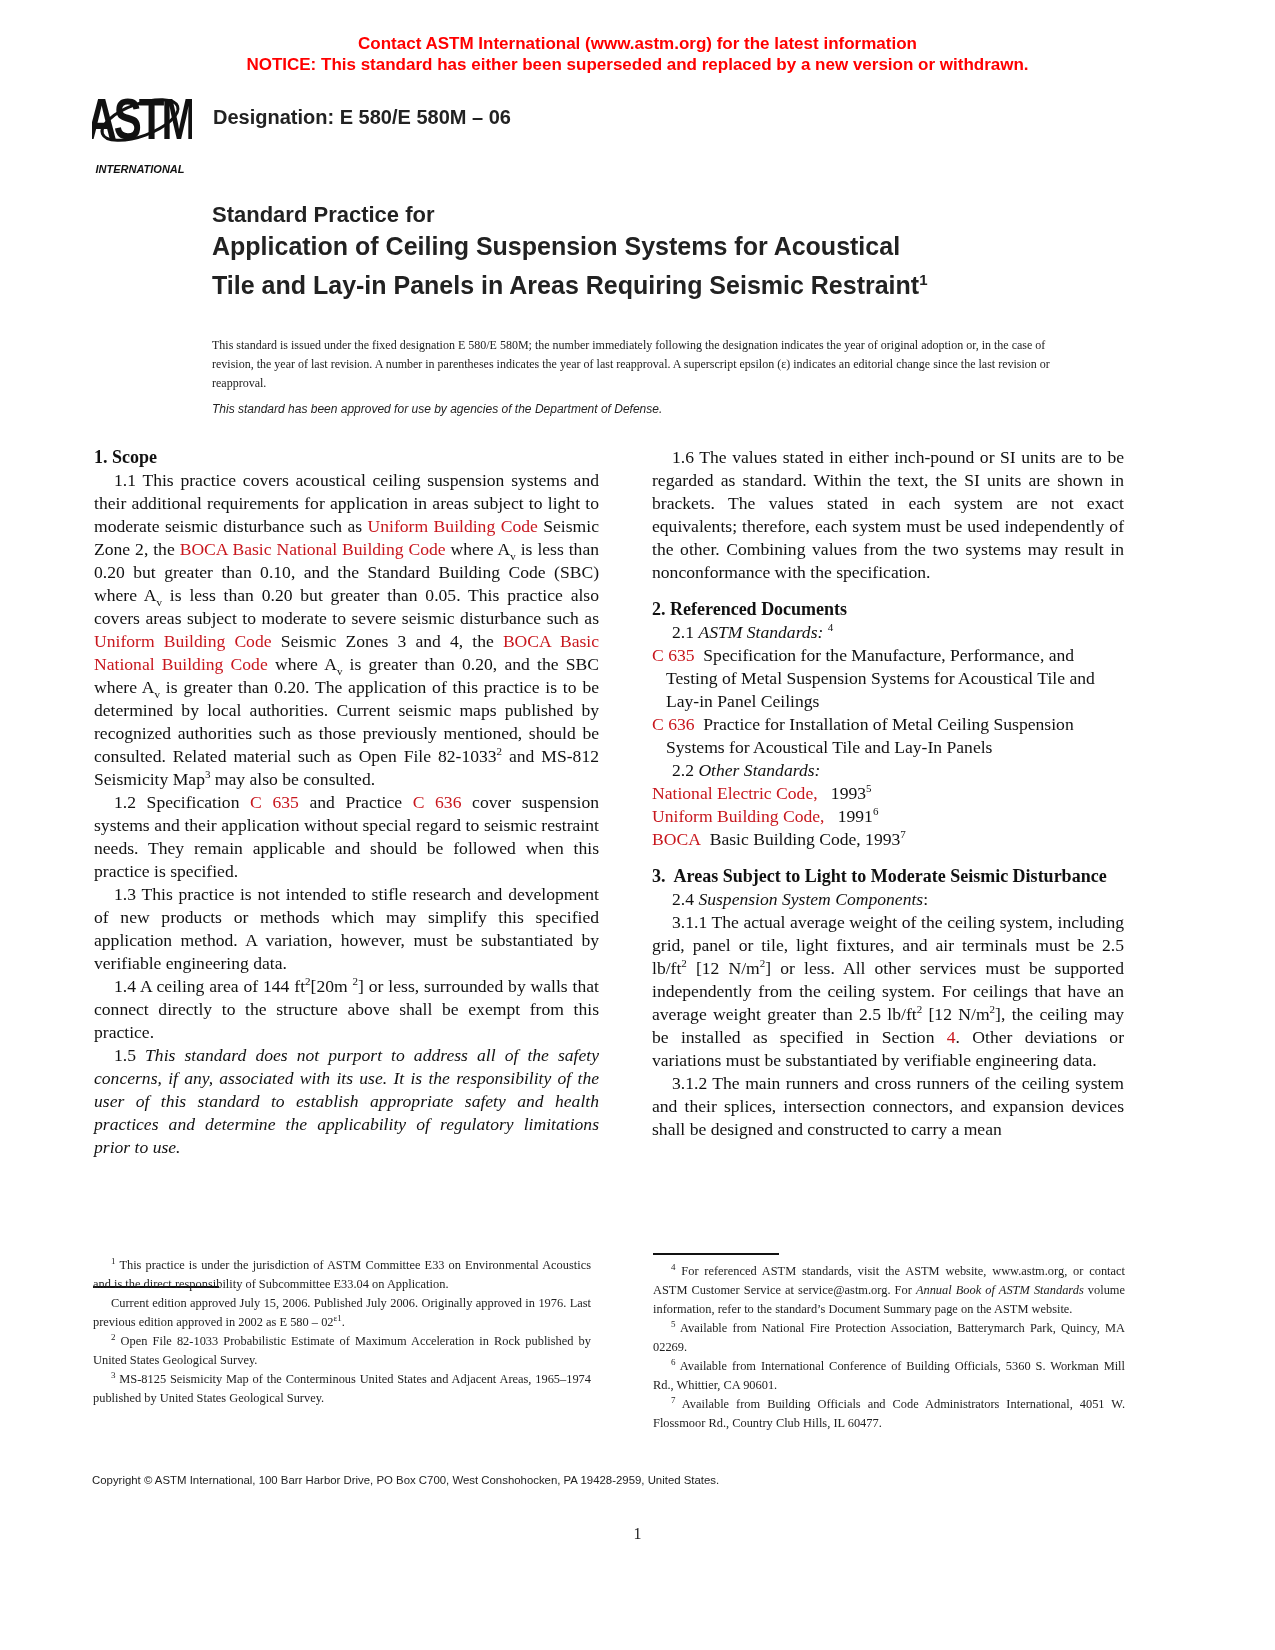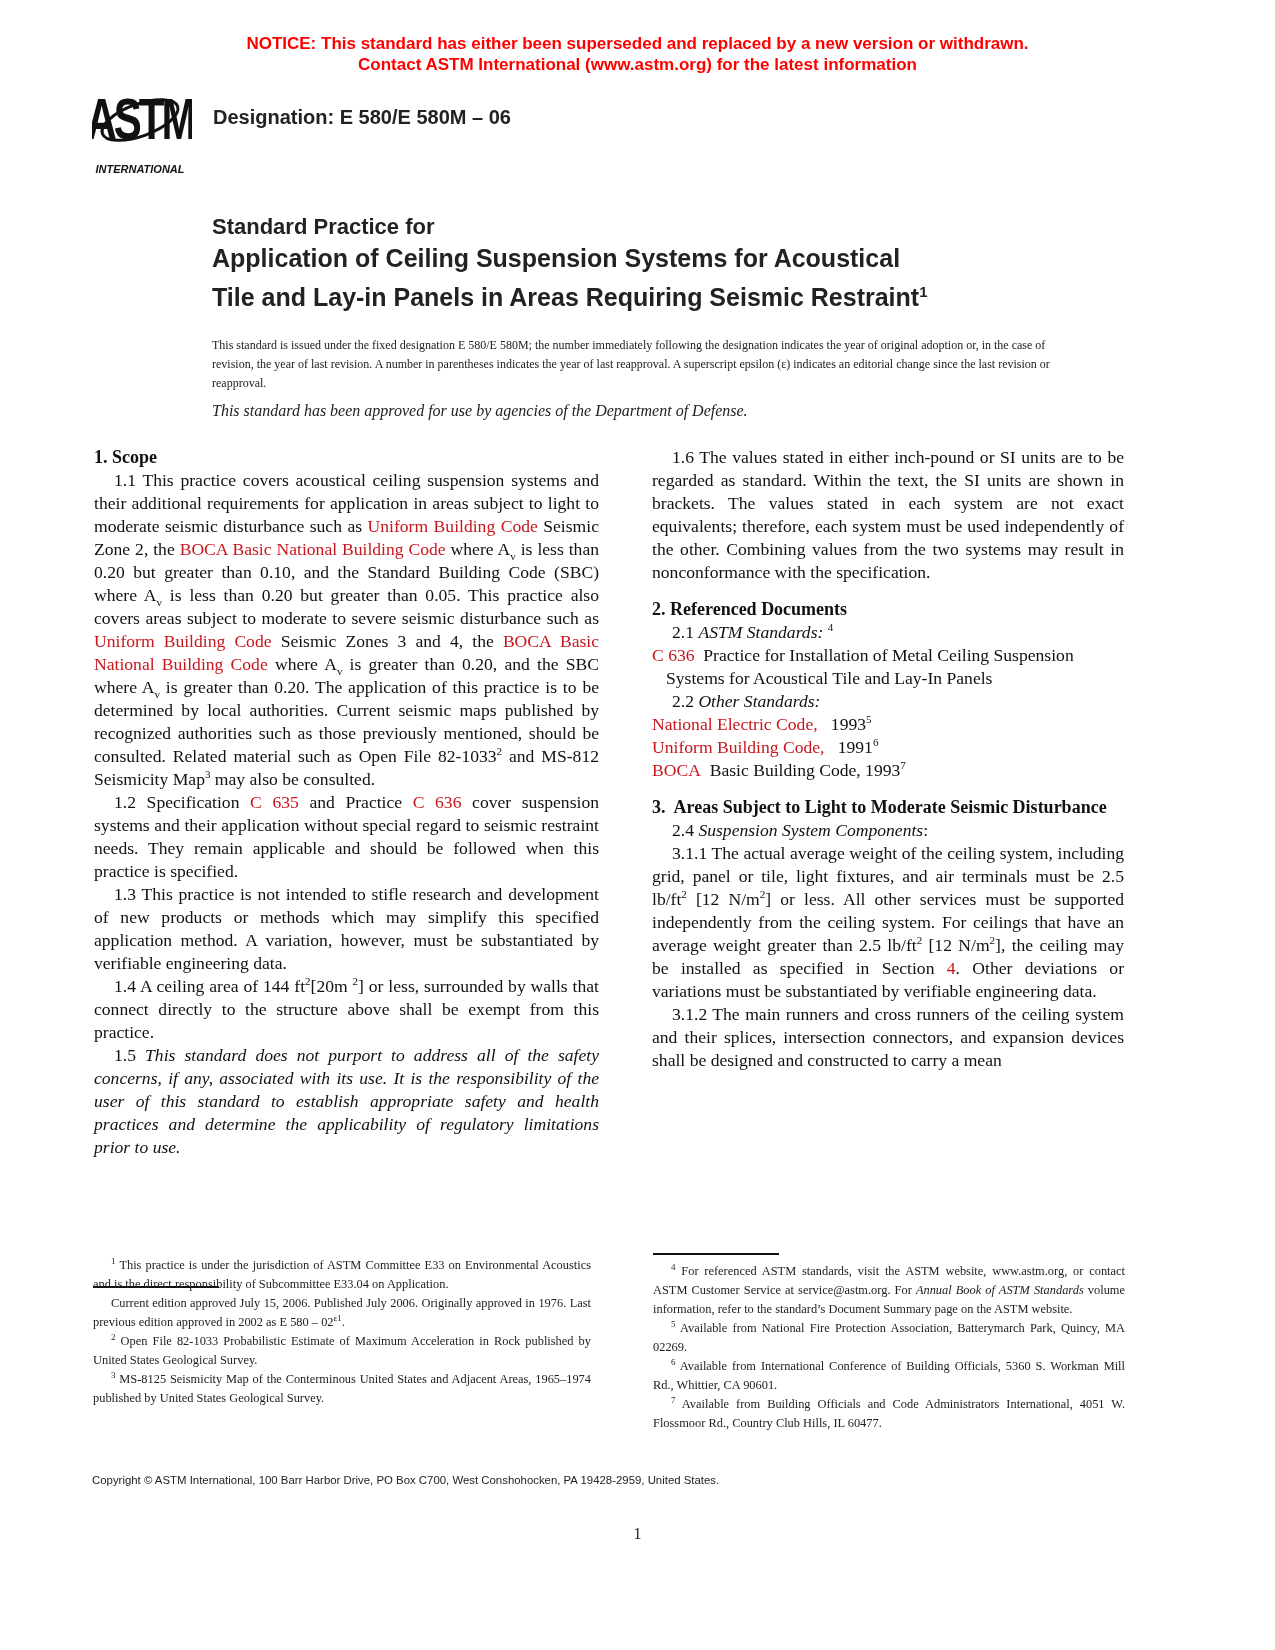--- a/index.html
+++ b/index.html
@@ -4,27 +4,27 @@
 <style>
   html, body { margin: 0; padding: 0; background: #ffffff; }
   body { width: 1275px; height: 1650px; position: relative; overflow: hidden; color: #111; }
   a.link { color: #c8161d; text-decoration: none; }
 
   #notice { position: absolute; top: 33px; left: 0; width: 1275px; text-align: center; color: #ff0000; font-family: "Liberation Sans", sans-serif; font-weight: bold; font-size: 17px; line-height: 21px; }
 
   #logo { position: absolute; left: 92px; top: 80px; width: 100px; height: 100px; }
   #designation { position: absolute; left: 213px; top: 106px; font-family: "Liberation Sans", sans-serif; font-weight: bold; font-size: 20px; color: #222; }
 
-  #title-block { position: absolute; left: 212px; top: 212px; font-family: "Liberation Sans", sans-serif; font-weight: bold; color: #222; }
+  #title-block { position: absolute; left: 212px; top: 200px; font-family: "Liberation Sans", sans-serif; font-weight: bold; color: #222; }
   #title-block .t1 { font-size: 22px; line-height: 30px; }
   #title-block .t2 { font-size: 25px; line-height: 33px; }
   #title-block sup { font-size: 15px; }
 
   #issue-note { position: absolute; left: 212px; top: 336px; width: 860px; font-family: "Liberation Serif", serif; font-size: 12px; line-height: 19px; color: #222; }
-  #dod-note { position: absolute; left: 212px; top: 402px; font-family: Liberation Serif, serif; font-style: italic; font-size: 16px; color: #222; }
+  #dod-note { position: absolute; left: 212px; top: 402px; font-family: Liberation Sans, sans-serif; font-style: italic; font-size: 12px; color: #222; }
 
   .col { position: absolute; top: 446px; width: 505px; font-family: "Liberation Serif", serif; font-size: 17.6px; line-height: 23px; color: #111; }
   #col-left { left: 94px; }
   #col-right { left: 652px; width: 472px; }
   .col p { margin: 0; text-align: justify; text-indent: 20px; }
   .col h2 { margin: 0; font-size: 18px; font-weight: bold; line-height: 23px; }
   .col h2.gap { margin-top: 14px; }
   .col .ref { text-indent: 0; padding-left: 20px; text-align: left; }
   .col .refitem { text-indent: -14px; padding-left: 14px; text-align: left; }
   .col .h3indent { padding-left: 28px; text-indent: -28px; }
@@ -37,22 +37,22 @@
   .fn p { margin: 0; text-align: justify; text-indent: 18px; }
   .fn sup { font-size: 9px; line-height: 0; }
 
   #copyright { position: absolute; left: 92px; top: 1474px; font-family: "Liberation Sans", sans-serif; font-size: 11.4px; color: #222; }
   #page-num { position: absolute; left: 0; width: 1275px; top: 1525px; text-align: center; font-family: "Liberation Serif", serif; font-size: 16px; color: #222; }
 </style>
 </head>
 <body>
 
 <div id="notice">
+  <div>Contact ASTM International (www.astm.org) for the latest information</div>
   <div>NOTICE: This standard has either been superseded and replaced by a new version or withdrawn.</div>
-  <div>Contact ASTM International (www.astm.org) for the latest information</div>
 </div>
 
 <div id="logo">
   <svg width="100" height="100" viewBox="0 0 100 100">
     <ellipse cx="48" cy="40" rx="40" ry="16" fill="none" stroke="#111" stroke-width="3" transform="rotate(-20 48 40)"></ellipse>
     <text x="48" y="60" text-anchor="middle" font-family="Liberation Sans, sans-serif" font-weight="bold" font-size="42" fill="#111" letter-spacing="-3" transform="scale(1,1.35) translate(0,-16)">ASTM</text>
     <text x="48" y="93" text-anchor="middle" font-family="Liberation Sans, sans-serif" font-weight="bold" font-style="italic" font-size="11" fill="#111">INTERNATIONAL</text>
   </svg>
 </div>
 
@@ -73,20 +73,21 @@
   <p><span>1.2 Specification </span><a class="link">C 635</a><span> and Practice </span><a class="link">C 636</a><span> cover suspension systems and their application without special regard to seismic restraint needs. They remain applicable and should be followed when this practice is specified.</span></p>
   <p>1.3 This practice is not intended to stifle research and development of new products or methods which may simplify this specified application method. A variation, however, must be substantiated by verifiable engineering data.</p>
   <p><span>1.4  A ceiling area of 144 ft</span><sup>2</sup><span>[20m </span><sup>2</sup><span>] or less, surrounded by walls that connect directly to the structure above shall be exempt from this practice.</span></p>
   <p><span>1.5 </span><span class="it">This standard does not purport to address all of the safety concerns, if any, associated with its use. It is the responsibility of the user of this standard to establish appropriate safety and health practices and determine the applicability of regulatory limitations prior to use.</span></p>
 </div>
 
 <div id="col-right" class="col">
   <p>1.6 The values stated in either inch-pound or SI units are to be regarded as standard. Within the text, the SI units are shown in brackets. The values stated in each system are not exact equivalents; therefore, each system must be used independently of the other. Combining values from the two systems may result in nonconformance with the specification.</p>
   <h2 class="gap">2.  Referenced Documents</h2>
   <p class="ref"><span>2.1 </span><span class="it">ASTM Standards:</span> <sup>4</sup></p>
+  <p class="refitem"><a class="link">C 635</a>&nbsp; <span>Specification for the Manufacture, Performance, and Testing of Metal Suspension Systems for Acoustical Tile and Lay-in Panel Ceilings</span></p>
   <p class="refitem"><a class="link">C 636</a>&nbsp; <span>Practice for Installation of Metal Ceiling Suspension Systems for Acoustical Tile and Lay-In Panels</span></p>
   <p class="ref"><span>2.2  </span><span class="it">Other Standards:</span></p>
   <p class="refitem"><a class="link">National Electric Code,</a>&nbsp;&nbsp; <span>1993</span><sup>5</sup></p>
   <p class="refitem"><a class="link">Uniform Building Code,</a>&nbsp;&nbsp; <span>1991</span><sup>6</sup></p>
   <p class="refitem"><a class="link">BOCA</a>&nbsp; <span>Basic Building Code, 1993</span><sup>7</sup></p>
   <h2 class="gap h3indent"><span>3.</span>&nbsp; <span>Areas Subject to Light to Moderate Seismic Disturbance</span></h2>
   <p class="ref"><span>2.4  </span><span class="it">Suspension System Components</span><span>:</span></p>
   <p><span>3.1.1 The actual average weight of the ceiling system, including grid, panel or tile, light fixtures, and air terminals must be 2.5 lb/ft</span><sup>2</sup><span>  [12 N/m</span><sup>2</sup><span>] or less. All other services must be supported independently from the ceiling system. For ceilings that have an average weight greater than 2.5 lb/ft</span><sup>2</sup><span>  [12 N/m</span><sup>2</sup><span>], the ceiling may be installed as specified in Section </span><a class="link">4</a><span>. Other deviations or variations must be substantiated by verifiable engineering data.</span></p>
   <p>3.1.2 The main runners and cross runners of the ceiling system and their splices, intersection connectors, and expansion devices shall be designed and constructed to carry a mean</p>
 </div>

